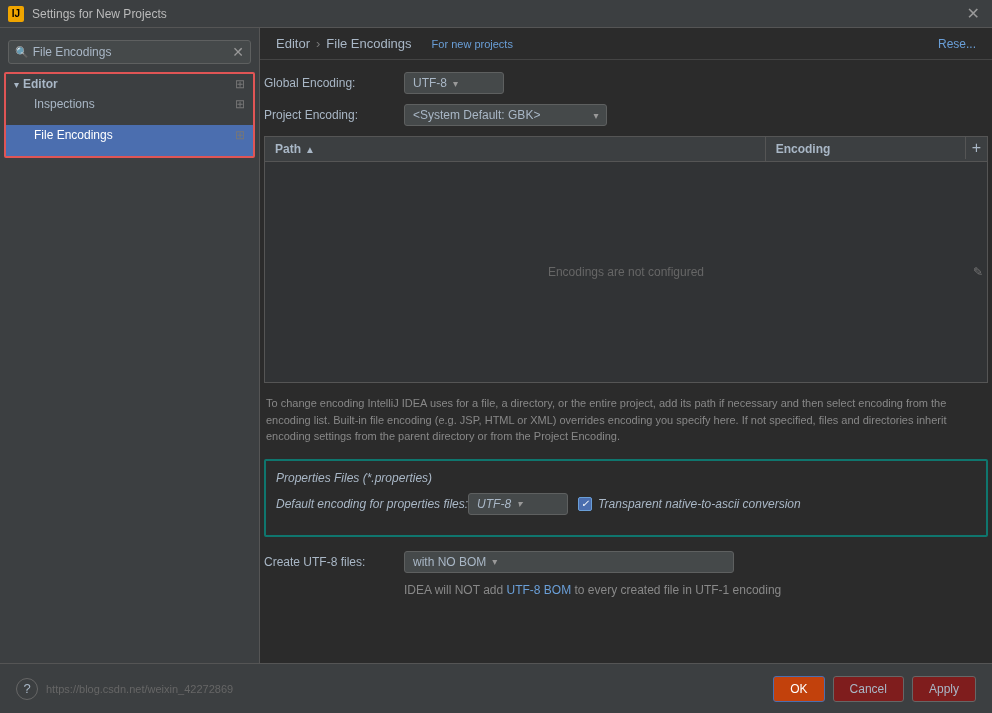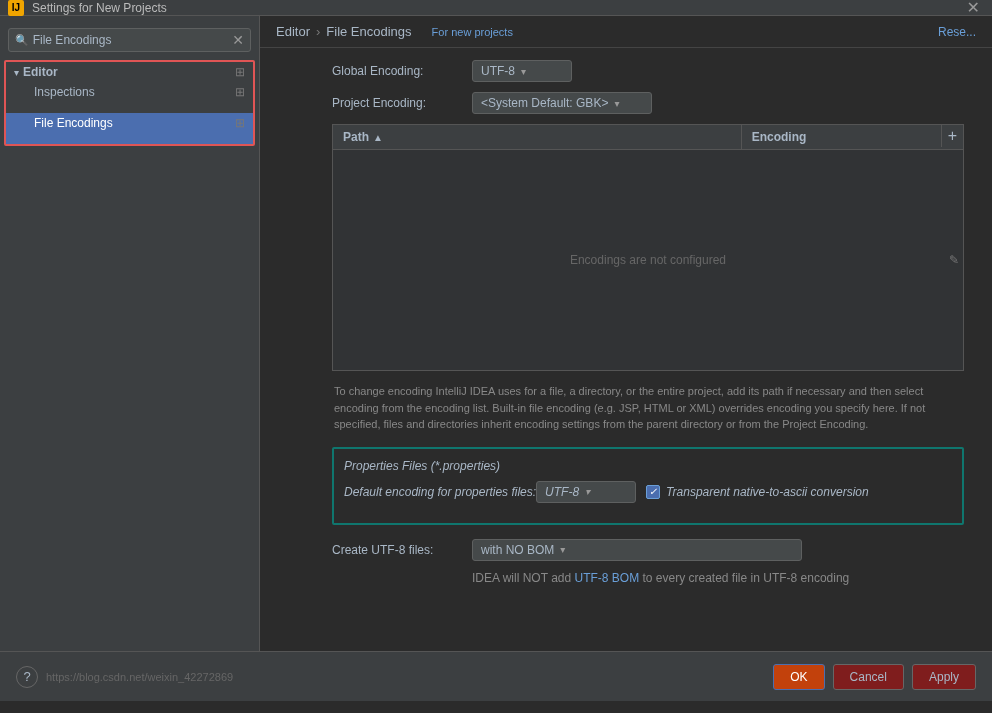--- a/index.html
+++ b/index.html
@@ -10,21 +10,21 @@
       color: #a9b7c6;
       width: 992px;
       height: 713px;
       overflow: hidden;
       position: relative;
     }
 
     
     .title-bar {
       background: #3c3f41;
-      height: 16px;
+      height: 28px;
       display: flex;
       align-items: center;
       padding: 0 8px;
       border-bottom: 1px solid #555;
     }
     .title-bar-icon {
       width: 16px;
       height: 16px;
       background: #f0a500;
       border-radius: 2px;
@@ -173,23 +173,22 @@
     .reset-link {
       margin-left: auto;
       color: #6a9fd8;
       font-size: 12px;
       cursor: pointer;
     }
 
     
     .settings-content {
       flex: 1;
-      padding: 12px 28px;
+      padding: 12px 4px;
       overflow-y: auto;
-      margin-left: 44px;
     }
 
     .settings-row {
       display: flex;
       align-items: center;
       margin-bottom: 10px;
     }
     .settings-label {
       color: #a9b7c6;
       font-size: 12px;
@@ -209,20 +208,21 @@
       font-size: 12px;
       color: #a9b7c6;
     }
     .dropdown-arrow {
       margin-left: 6px;
       font-size: 10px;
       color: #999;
     }
     .dropdown-wide {
       min-width: 180px;
+      gap: 47px;
     }
     .dropdown-extra-wide {
       min-width: 330px;
     }
 
     
     .table-container {
       background: #313335;
       border: 1px solid #555;
       margin-bottom: 12px;
@@ -496,21 +496,21 @@
 
       <div class="bom-section">
         <div class="settings-row">
           <span class="settings-label">Create UTF-8 files:</span>
           <div class="dropdown dropdown-extra-wide">
             <span>with NO BOM</span>
             <span class="dropdown-arrow">▾</span>
           </div>
         </div>
         <div style="padding-left: 140px; font-size:12px; color: #888;">
-          <span>IDEA will NOT add </span><span class="bom-link">UTF-8 BOM</span><span> to every created file in UTF-8 encoding</span>
+          <span>IDEA will NOT add </span><span class="bom-link">UTF-8 BOM</span><span> to every created file in UTF-1 encoding</span>
         </div>
       </div>
 
     </div>
   </div>
 </div>
 
 <div class="bottom-bar">
   <div class="bottom-bar-left">
     <div class="help-btn">

